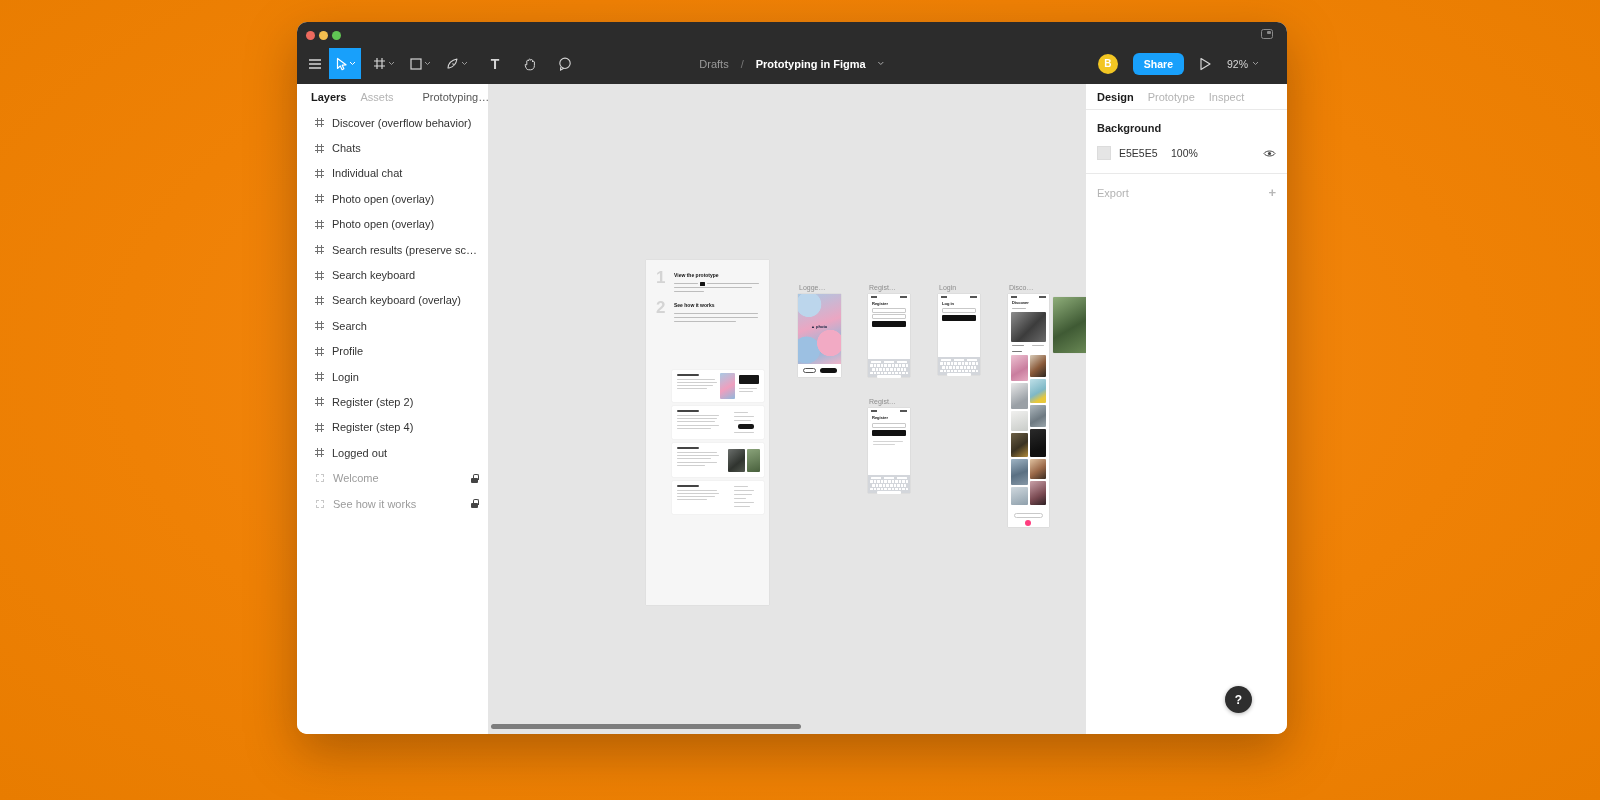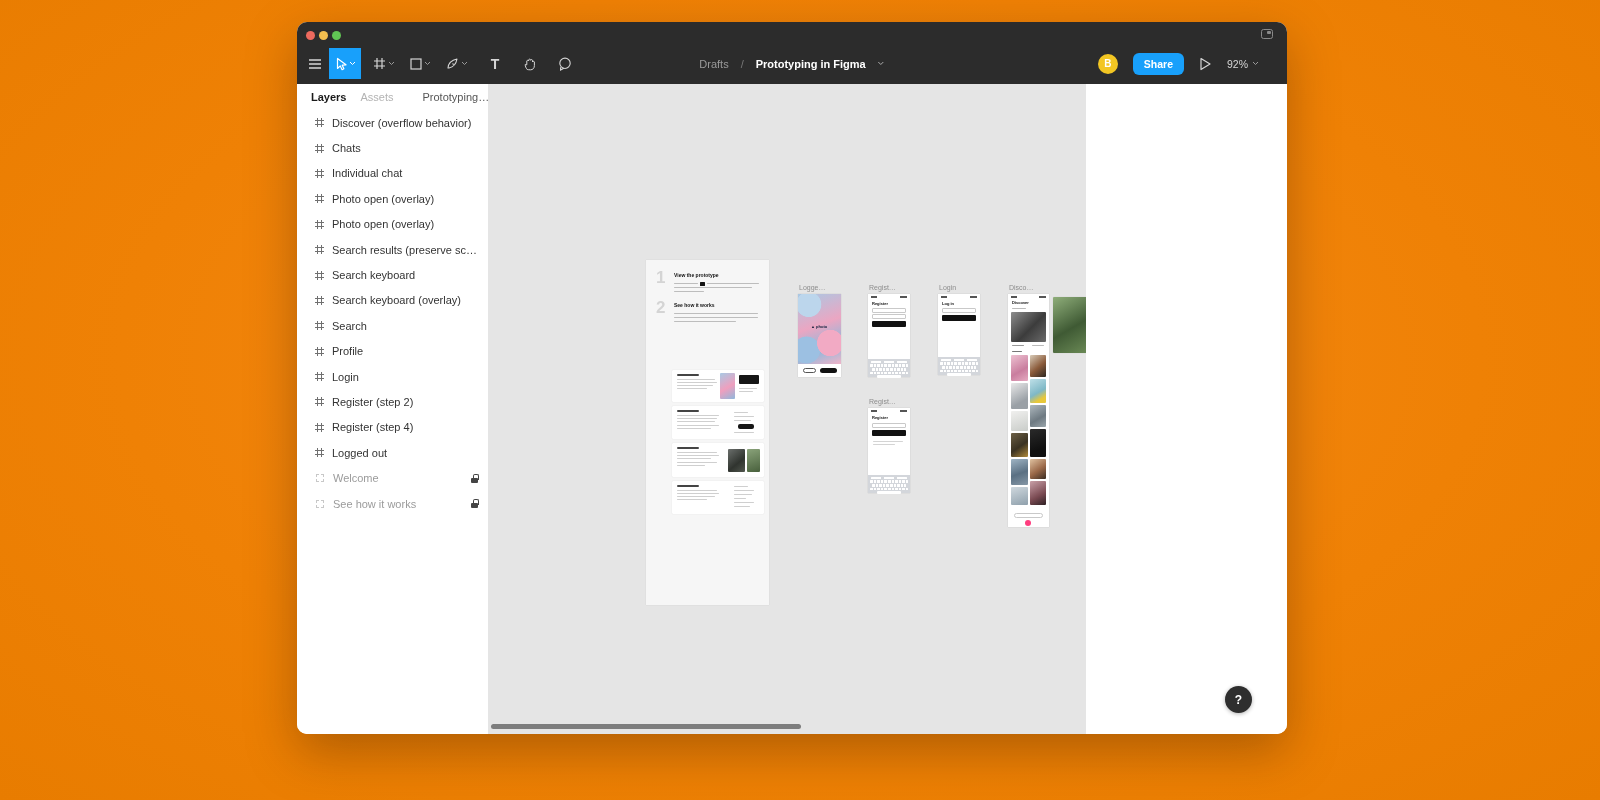--- a/index.html
+++ b/index.html
@@ -443,17 +443,40 @@
             <div class="krow" style="margin-left:4px;margin-right:4px"></div>
             <div class="krow"></div>
             <div class="kspace"></div>
         </div>
       </div>
 
       <div class="scrollbar-h"></div>
     </div>
 
     <div class="right-panel">
+      <div class="ptabs">
+        <span class="tab-on">Design</span>
+        <span class="tab-off">Prototype</span>
+        <span class="tab-off">Inspect</span>
+      </div>
+      <div class="section">
+        <div class="sec-title">Background</div>
+        <div class="bg-row">
+          <span class="swatch"></span>
+          <span class="hexval">E5E5E5</span>
+          <span class="opval">100%</span>
+          <span class="eye">
+            <svg width="13" height="9" viewBox="0 0 13 9">
+              <path d="M1 4.5 C3 1.2 10 1.2 12 4.5 C10 7.8 3 7.8 1 4.5 Z" fill="none" stroke="#444" stroke-width="1"></path>
+              <circle cx="6.5" cy="4.5" r="1.6" fill="#444"></circle>
+            </svg>
+          </span>
+        </div>
+      </div>
+      <div class="export-row">
+        <span class="exp-title">Export</span>
+        <span class="plus">+</span>
+      </div>
     </div>
   </div>
 
   <div class="help-btn">?</div>
 </div>
 
 </body></html>

